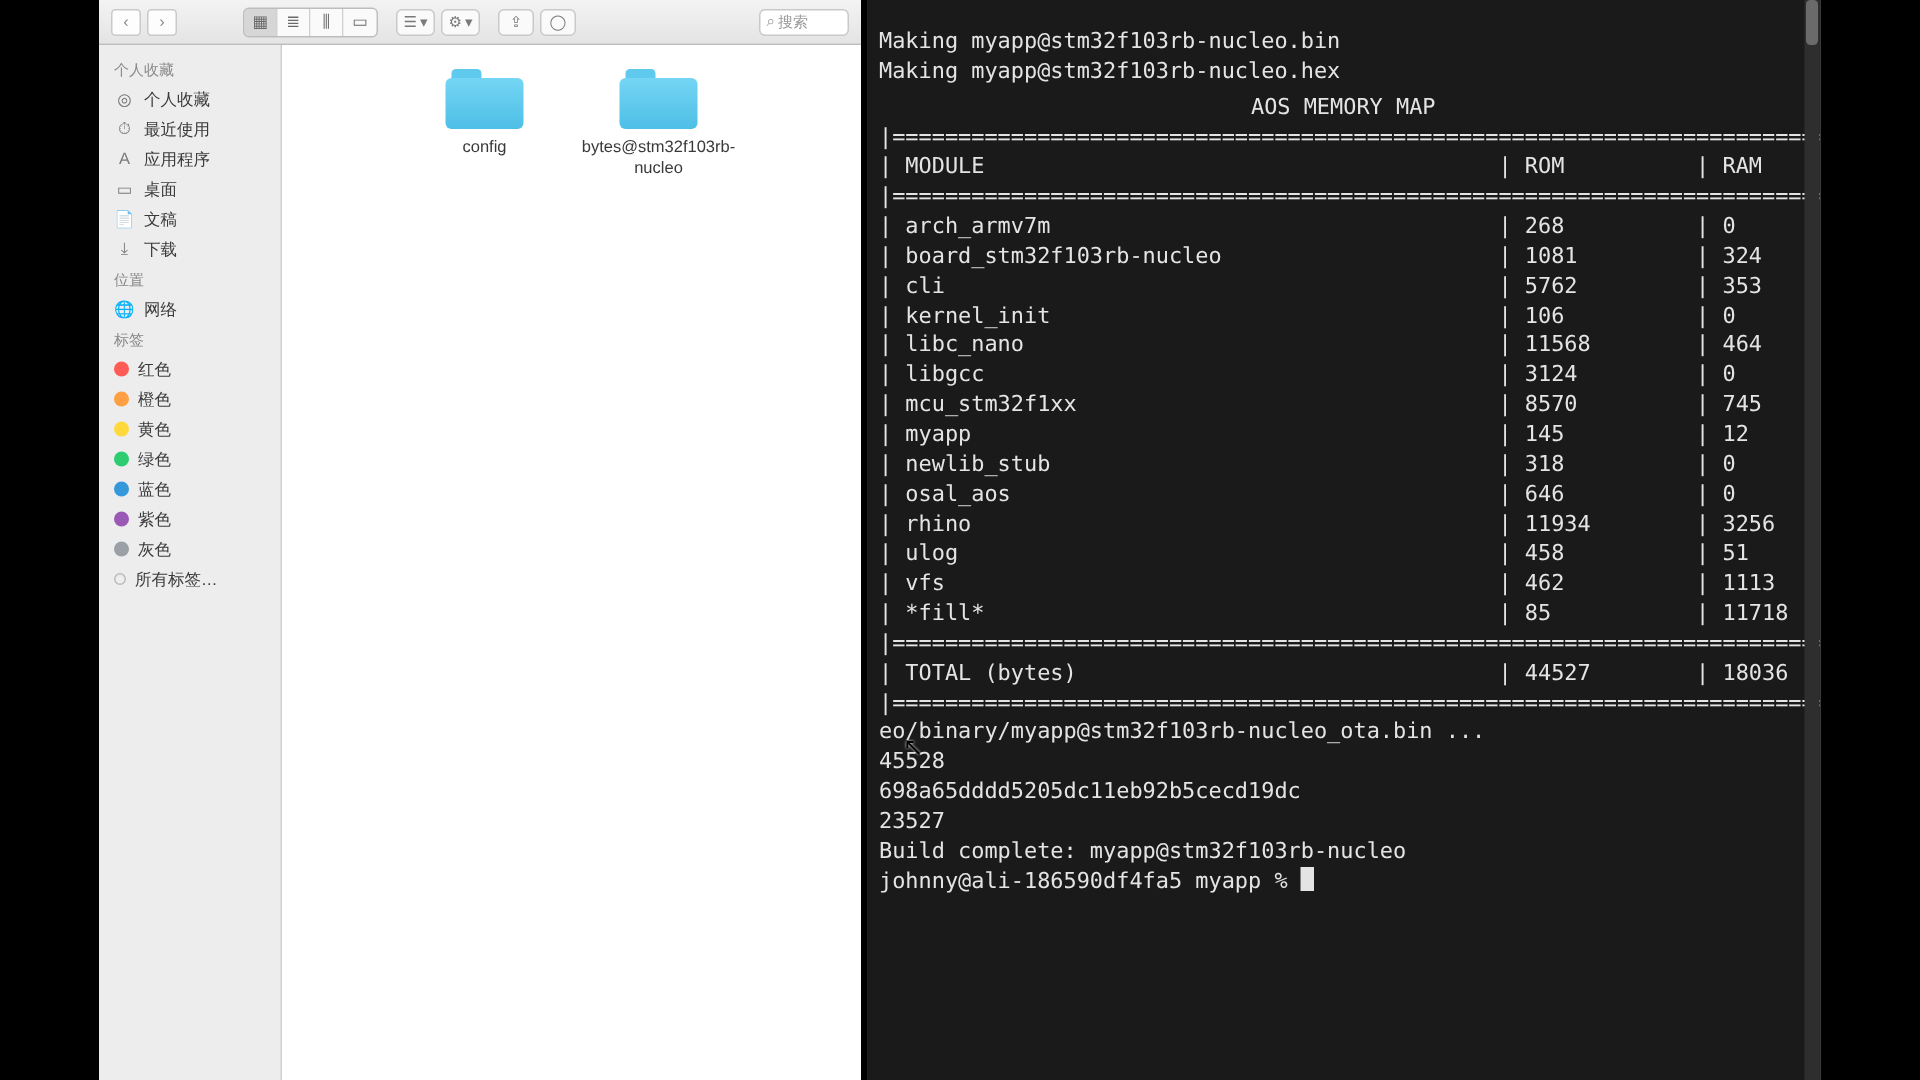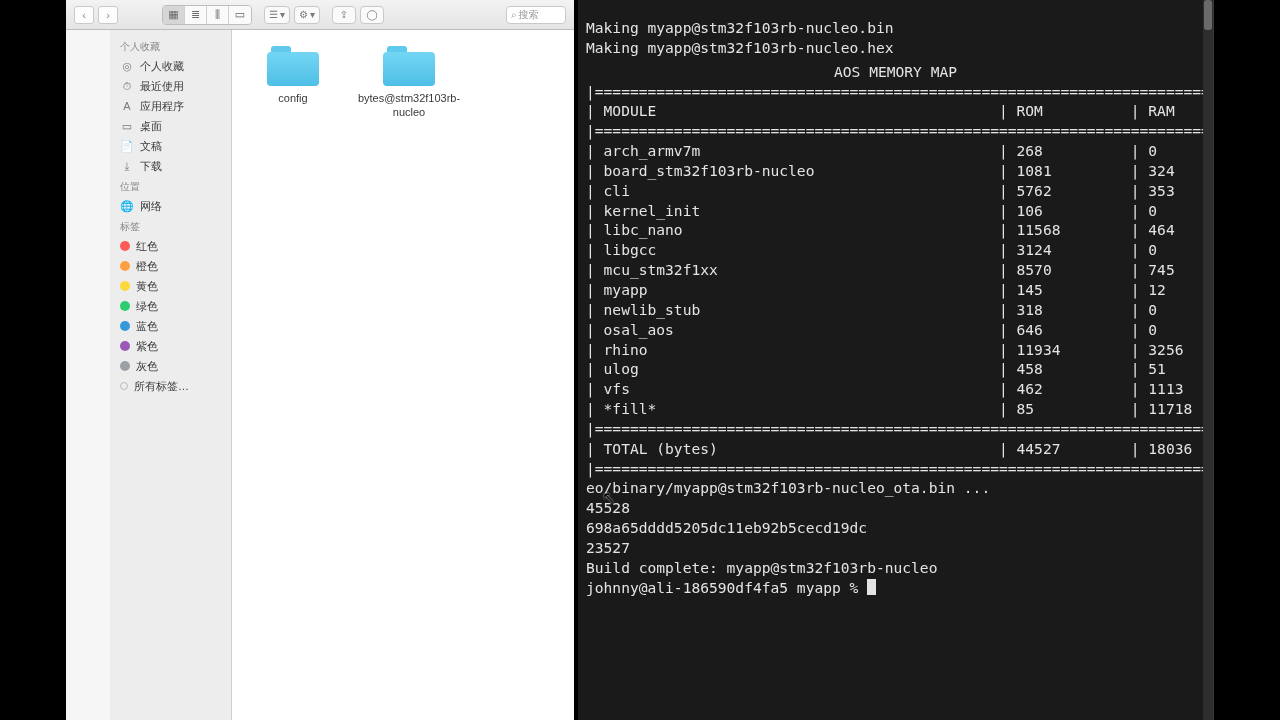--- a/index.html
+++ b/index.html
@@ -49,35 +49,35 @@
   height:18px;min-width:24px;padding:0 4px;
   border:1px solid #c9c9c9;border-radius:4px;background:#fafafa;
   display:flex;align-items:center;justify-content:center;color:#7a7a7a;font-size:10px;gap:2px;
 }
 .search {
   margin-left:auto;
   height:18px;width:60px;
   border:1px solid #c9c9c9;border-radius:4px;
   background:#fff;display:flex;align-items:center;padding:0 4px;color:#9a9a9a;font-size:10px;gap:2px;
 }
-.finder-body{flex:1;display:flex;overflow:hidden;margin-left:44px;}
+.finder-body{flex:1;display:flex;overflow:hidden;}
 .sidebar{
   width:122px;background:#ededed;border-right:1px solid #cfcfcf;
   padding:6px 0;font-size:11px;color:#444;
 }
 .sb-head{color:#888;font-size:10px;padding:4px 10px 2px;}
 .sb-item{
   display:flex;align-items:center;gap:6px;
   padding:2px 10px; height:20px; color:#3a3a3a;
 }
 .sb-item .ic{width:14px;display:flex;justify-content:center;color:#7a7a7a;font-size:11px;}
 .tag-dot{width:10px;height:10px;border-radius:50%;}
 .content{
   flex:1;background:#ffffff;position:relative;
-  padding:16px;display:flex;align-items:flex-start;gap:26px;
+  padding:16px;display:flex;align-items:flex-start;gap:26px;justify-content:center;
 }
 .folder{
   display:flex;flex-direction:column;align-items:center;width:90px;
 }
 .folder-icon{
   width:52px;height:40px;position:relative;margin-bottom:6px;
 }
 .folder-icon::before{
   content:"";position:absolute;top:0;left:4px;width:20px;height:8px;
   background:#5fc9ee;border-radius:3px 3px 0 0;

